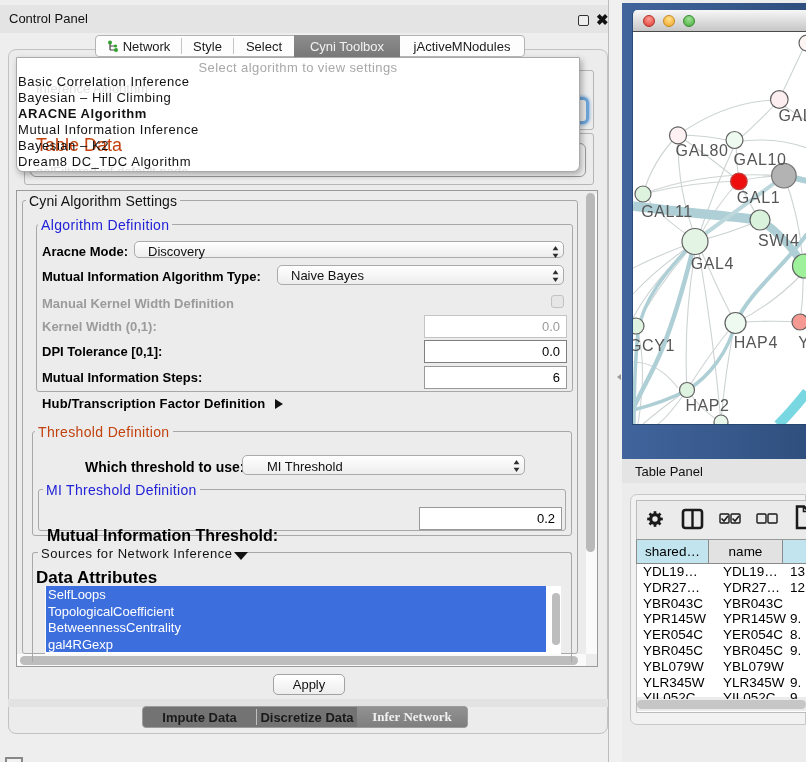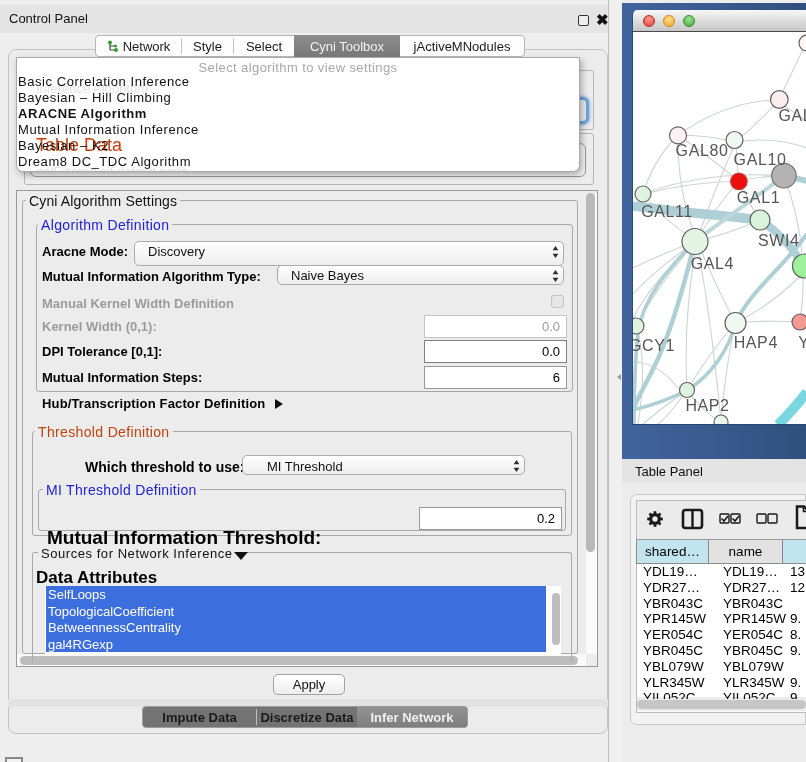--- a/index.html
+++ b/index.html
@@ -58,21 +58,21 @@
 <div class="abs" style="left:17px;top:654px;width:569px;height:12px;background:#fafafa;"></div>
 <div class="abs" style="left:20px;top:656px;width:558px;height:9px;background:#bdbdbd;border-radius:5px;"></div>
 
 <div class="abs" style="left:22px;top:200px;width:556px;height:454px;border:1px solid #a8a8a8;border-radius:3px;"></div>
 <div class="abs" style="left:26px;top:193px;background:#ececec;padding:0 3px;font-size:14px;letter-spacing:0.15px;color:#111;">Cyni Algorithm Settings</div>
 
 <div class="abs" style="left:36px;top:224px;width:537px;height:168px;border:1px solid #a8a8a8;border-radius:3px;"></div>
 <div class="abs" style="left:38px;top:217px;background:#ececec;padding:0 3px;font-size:14px;letter-spacing:0.35px;color:#2121d8;">Algorithm Definition</div>
 
 <div class="abs b" style="left:42px;top:244px;font-size:13px;">Aracne Mode:</div>
-<div class="abs combo" style="left:134px;top:241px;width:430px;height:25px;">
+<div class="abs combo" style="left:134px;top:241px;width:430px;height:17px;">
   <span style="left:13px;" class="ct">Discovery</span>
   <svg class="carets" width="7" height="12" viewBox="0 0 7 12">
       <path d="M3.5 0 L6.4 4.3 H0.6 Z" fill="#2e2e2e"></path>
       <path d="M3.5 12 L6.4 7.7 H0.6 Z" fill="#2e2e2e"></path>
     </svg>
 </div>
 <div class="abs b" style="left:42px;top:269px;font-size:13px;">Mutual Information Algorithm Type:</div>
 <div class="abs combo" style="left:277px;top:265px;width:287px;height:20px;">
   <span style="left:13px;" class="ct">Naive Bayes</span>
   <svg class="carets" width="7" height="12" viewBox="0 0 7 12">
@@ -103,21 +103,21 @@
 <div class="abs combo" style="left:242px;top:455px;width:283px;height:20px;">
   <span style="left:24px;top:3px;" class="ct">MI Threshold</span>
   <svg class="carets" style="top:4px;" width="7" height="12" viewBox="0 0 7 12">
       <path d="M3.5 0 L6.4 4.3 H0.6 Z" fill="#2e2e2e"></path>
       <path d="M3.5 12 L6.4 7.7 H0.6 Z" fill="#2e2e2e"></path>
     </svg>
 </div>
 
 <div class="abs" style="left:38px;top:489px;width:528px;height:42px;border:1px solid #a8a8a8;border-radius:3px;"></div>
 <div class="abs" style="left:43px;top:482px;background:#ececec;padding:0 3px;font-size:14px;letter-spacing:0.3px;color:#2121d8;">MI Threshold Definition</div>
-<div class="abs b" style="left:47px;top:527px;font-size:19px;">Mutual Information Threshold:</div>
+<div class="abs b" style="left:47px;top:527px;font-size:16px;">Mutual Information Threshold:</div>
 <div class="abs field" style="left:419px;top:507px;width:143px;height:23px;border:1px solid #999;color:#000;">0.2</div>
 
 <div class="abs" style="left:32px;top:552px;width:540px;height:110px;border:1px solid #a8a8a8;border-radius:3px 3px 0 0;border-bottom:none;"></div>
 <div class="abs" style="left:38px;top:546px;background:#ececec;padding:0 3px;font-size:13px;letter-spacing:0.55px;color:#111;">Sources for Network Inference</div>
 <div class="abs" style="left:234px;top:551.5px;width:0;height:0;border-top:8px solid #111;border-left:7px solid transparent;border-right:7px solid transparent;"></div>
 <div class="abs b" style="left:36px;top:568px;font-size:17px;">Data Attributes</div>
 
 <div class="abs" style="left:45px;top:586px;width:516px;height:68px;background:#fff;overflow:hidden;">
   <div style="position:absolute;left:1px;top:0px;width:500px;height:66px;background:#3d6edd;color:#fff;font-size:13px;line-height:16.5px;padding-top:1px;box-sizing:border-box;">
     <div style="padding-left:2px;">SelfLoops</div>
@@ -128,21 +128,21 @@
   <div style="position:absolute;left:507px;top:7px;width:8px;height:52px;background:#bdbdbd;border-radius:4px;"></div>
 </div>
 
 <div class="abs" style="left:273px;top:674px;width:72px;height:21px;background:linear-gradient(#ffffff,#ededed);border:1px solid #a2a2a2;border-radius:5px;text-align:center;font-size:13px;line-height:19px;color:#111;">Apply</div>
 
 <div class="abs" style="left:8px;top:699px;width:600px;height:8px;background:#e2e2e2;"></div>
 <div class="abs" style="left:142px;top:706px;width:326px;height:22px;background:#737373;border:1px solid #9c9c9c;border-radius:4px;display:flex;align-items:center;font-size:13px;font-weight:bold;color:#1a1a1a;">
   <div style="width:113px;text-align:center;">Impute Data</div>
   <div style="width:1px;height:16px;background:#c0c0c0;"></div>
   <div style="width:100px;text-align:center;">Discretize Data</div>
-  <div style="width:110px;height:20px;background:linear-gradient(#929292,#7e7e7e);color:#f0f0f0;display:flex;align-items:center;justify-content:center;border-radius:0 3px 3px 0;">Infer Network</div>
+  <div style="width:110px;height:20px;background:linear-gradient(#929292,#7e7e7e);color:#f0f0f0;display:flex;align-items:center;justify-content:center;border-radius:0 3px 3px 0;font-family:Liberation Serif, serif;">Infer Network</div>
 </div>
 
 <div class="abs" style="left:5px;top:757px;width:18px;height:14px;border:2px solid #888;background:#f2f2f2;"></div>
 
 <div class="abs" style="left:16px;top:57px;width:564px;height:115px;background:#fff;border:1px solid #aaa;border-radius:0 0 7px 7px;box-shadow:2px 3px 6px rgba(0,0,0,0.3);font-size:13px;color:#111;overflow:hidden;">
   <div style="position:absolute;left:19px;top:23px;color:#e2e2e2;font-size:13px;">Inference Algorithm</div>
   <div style="position:absolute;left:19px;top:77px;color:#c2410c;font-size:18px;">Table Data</div>
   <div style="position:absolute;left:19px;top:106px;color:#e0e0e0;font-size:13px;">galFiltered.sif default node</div>
   <div style="position:relative;text-align:center;color:#a8a8a8;padding-top:2px;height:14px;letter-spacing:0.4px;">Select algorithm to view settings</div>
   <div style="position:relative;padding-left:1px;line-height:16.1px;letter-spacing:0.55px;">

